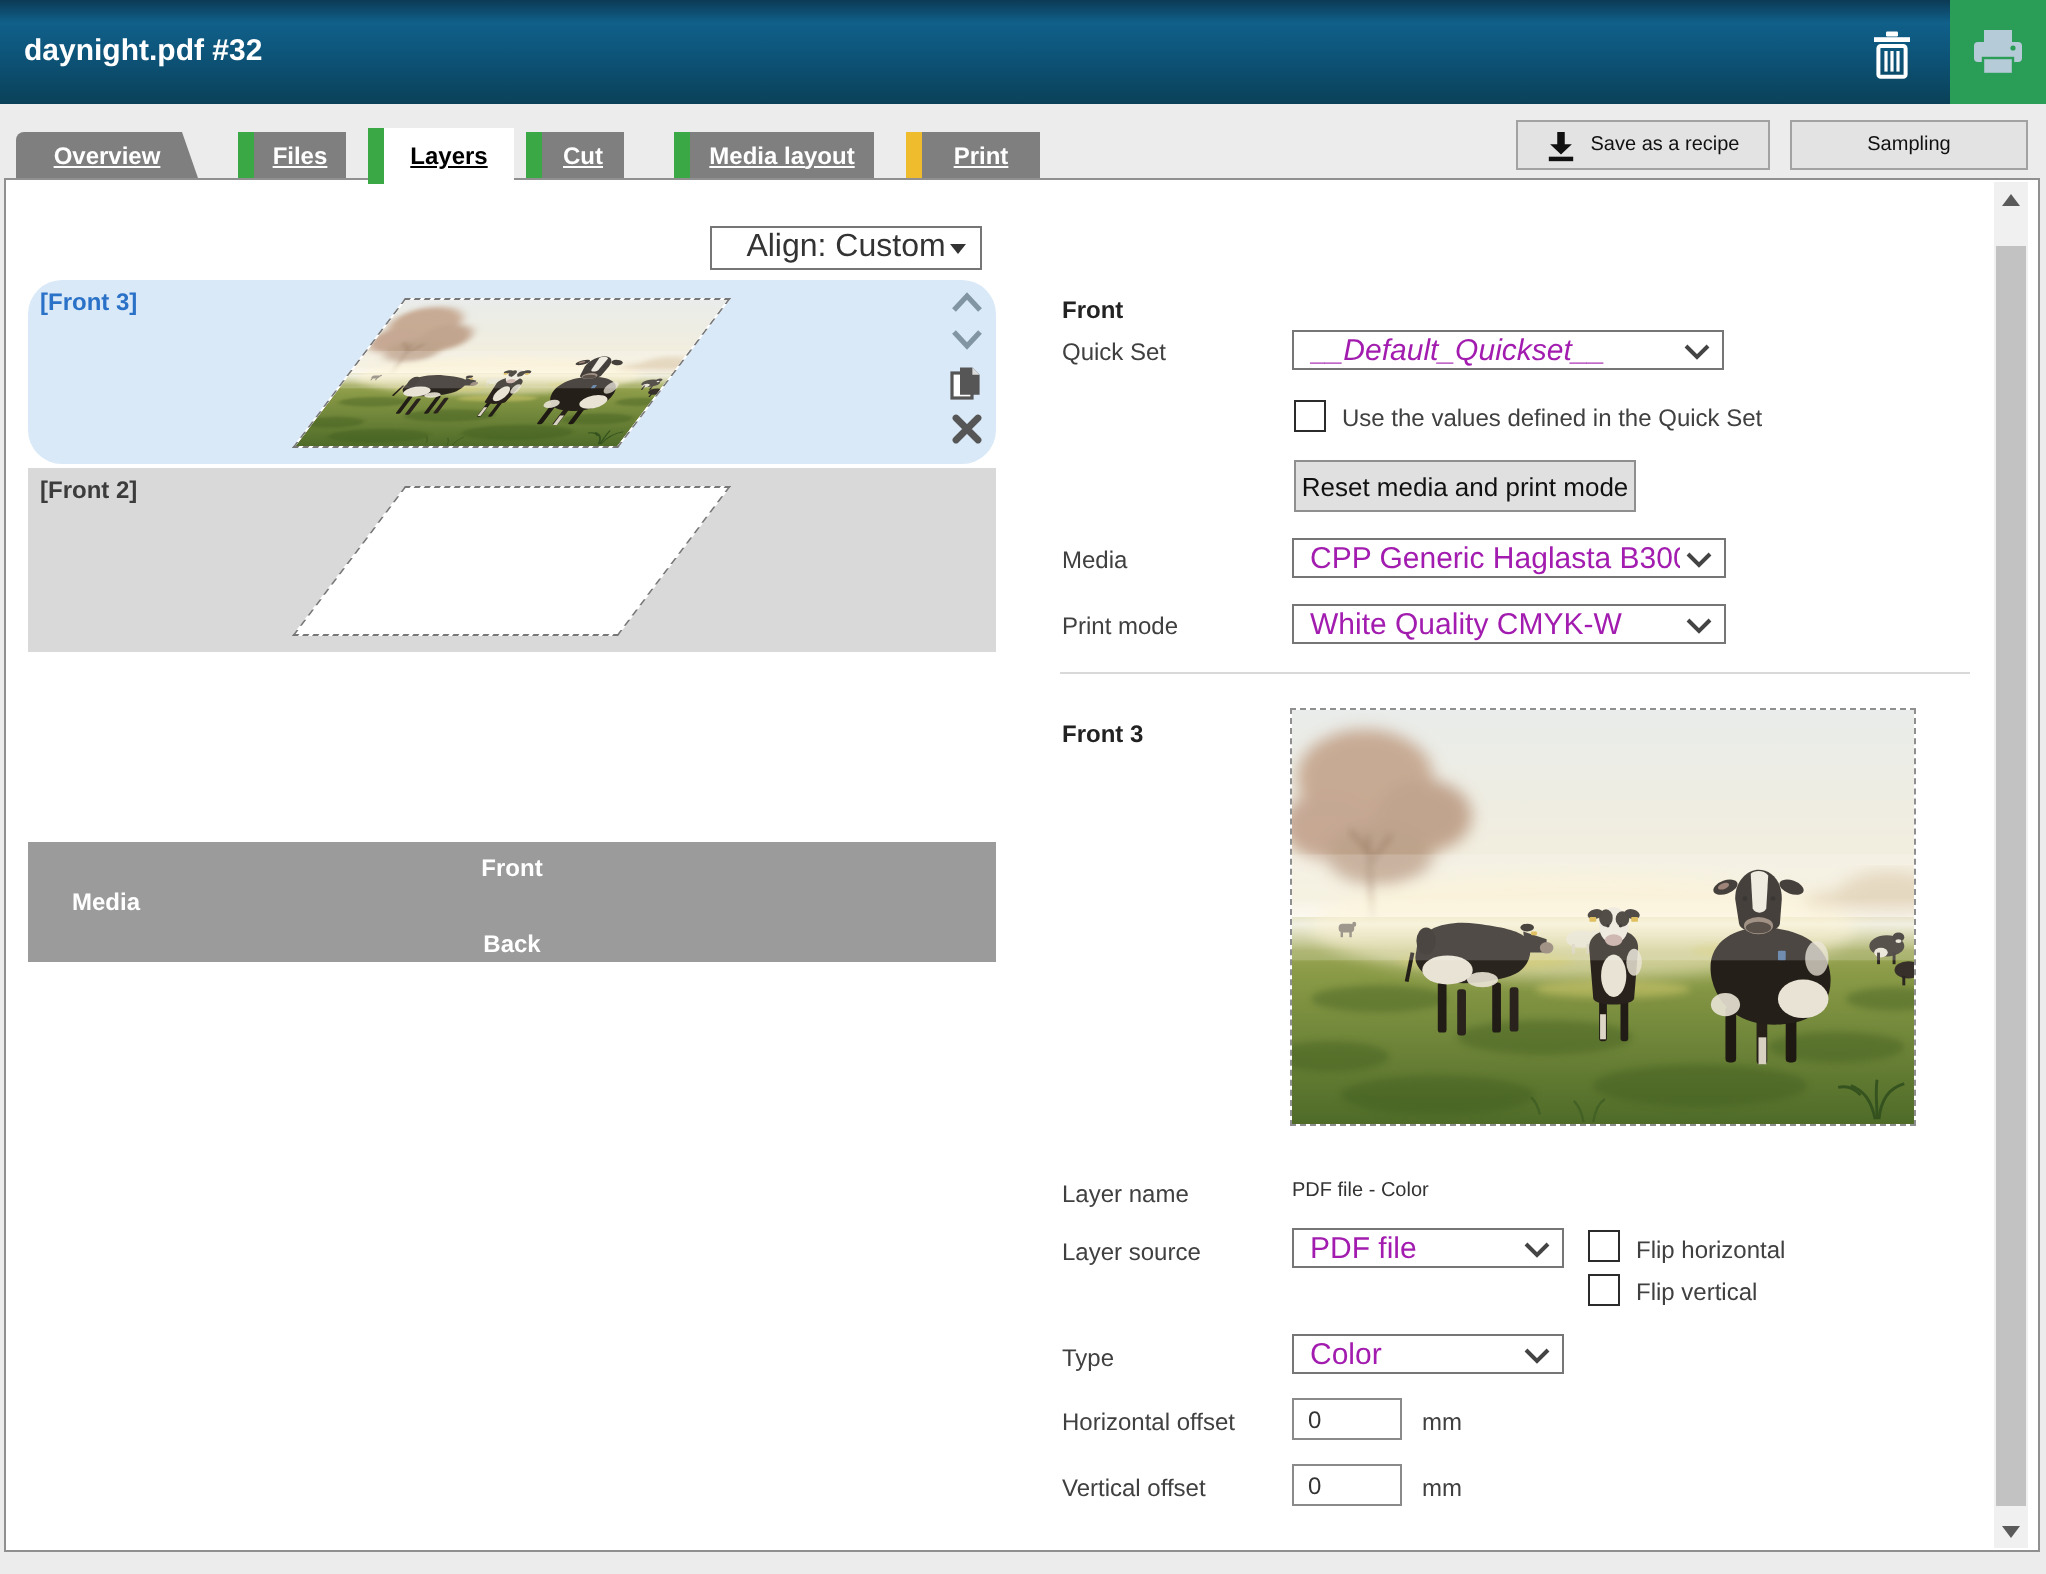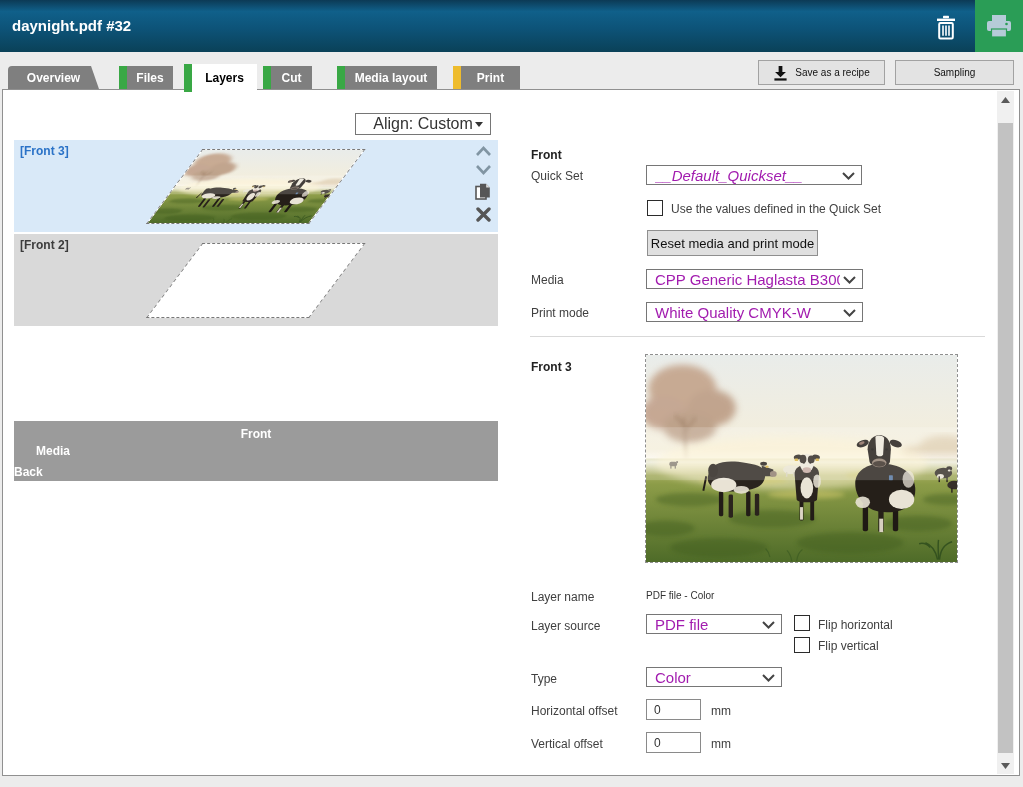--- a/index.html
+++ b/index.html
@@ -29,56 +29,56 @@
     cursor:pointer; z-index:4; }
   .tab .stripe { position:absolute; left:0; top:0; bottom:0; width:8px; }
   .stripe-green { background:#39a845; }
   .stripe-yellow { background:#eebc2d; }
   #tab-overview { left:8px; width:91px; clip-path:polygon(0 0, calc(100% - 8px) 0, 100% 100%, 0 100%); border-radius:4px 0 0 0; }
   #tab-files { left:119px; width:54px; }
   #tab-layers { left:184px; width:73px; top:64px; height:28px; background:#fff; color:#000; z-index:6; }
   #tab-cut { left:263px; width:49px; }
   #tab-media-layout { left:337px; width:100px; }
   #tab-print { left:453px; width:67px; }
-  .tab span.tlabel { position:relative; }
+  .tab span.tlabel { position:relative;text-decoration:underline; }
   .tab.striped span.tlabel { margin-left:8px; }
 
   
   .panel { position:absolute; left:2px; top:89px; width:1018px; height:687px;
     background:#fff; border:1px solid #909090; z-index:1; }
 
   
   .sb-track { position:absolute; left:997px; top:91px; width:17px; height:683px; background:#f0f0f0; z-index:3; }
   .sb-btn { position:absolute; left:997px; width:17px; height:17px; display:flex; align-items:center; justify-content:center; z-index:4; cursor:pointer; }
   .sb-thumb { position:absolute; left:998px; top:123px; width:15px; height:630px; background:#c2c2c2; z-index:4; cursor:pointer; }
 
   
   .align-dd { position:absolute; left:355px; top:113px; width:136px; height:22px; background:#fff;
     border:1px solid #767676; display:flex; align-items:center; justify-content:center;
     font-size:16px; color:#333; z-index:3; cursor:pointer; }
   .align-dd svg { position:absolute; right:7px; top:8px; }
 
   .layer-row { position:absolute; left:14px; width:484px; height:92px; background:#d9d9d9; z-index:2; cursor:pointer; }
-  .layer-row.selected { background:#d9e9f8; }
+  .layer-row.selected { background:#d9e9f8;border-radius:17px; }
   .layer-label { position:absolute; left:6px; top:4px; font-size:12px; font-weight:bold; color:#3c3c3c; }
   .layer-row.selected .layer-label { color:#2a72c7; }
   #row-front3 { top:140px; } #row-front2 { top:234px; } #row-front1 { top:328px; }
 
   .shear { position:absolute; left:132px; top:9px; width:163px; height:75px;
     transform:skewX(-37deg); transform-origin:0 100%; border:1px dashed #777; overflow:hidden; background:#fff; }
   .shear svg { display:block; width:100%; height:100%; }
 
   .row-icons { position:absolute; right:6px; top:5px; width:18px; display:flex; flex-direction:column; gap:7px; align-items:center; }
   .row-icons .ic { cursor:pointer; display:flex; }
 
   .media-bar { position:absolute; left:14px; top:421px; width:484px; height:60px; background:#9b9b9b; z-index:2; }
   .media-bar .mb { position:absolute; color:#fff; font-size:12px; font-weight:bold; }
   .mb-front { left:0; right:0; top:6px; text-align:center; }
   .mb-media { left:22px; top:23px; }
-  .mb-back  { left:0; right:0; top:44px; text-align:left; }
+  .mb-back  { left:0; right:0; top:44px; text-align:center; }
 
   
   .lbl { position:absolute; font-size:12px; color:#404040; z-index:2; white-space:nowrap; }
   .lbl.bold { font-weight:bold; color:#222; }
   .val { position:absolute; font-size:10px; color:#333; z-index:2; white-space:nowrap; }
 
   .dd { position:absolute; height:20px; background:#fff; border:1px solid #767676;
     display:flex; align-items:center; padding:0 22px 0 8px; z-index:2; cursor:pointer; }
   .dd-text { font-size:15px; color:#a21caf; white-space:nowrap; overflow:hidden; flex:1; }
   .dd-text.italic { font-style:italic; }

